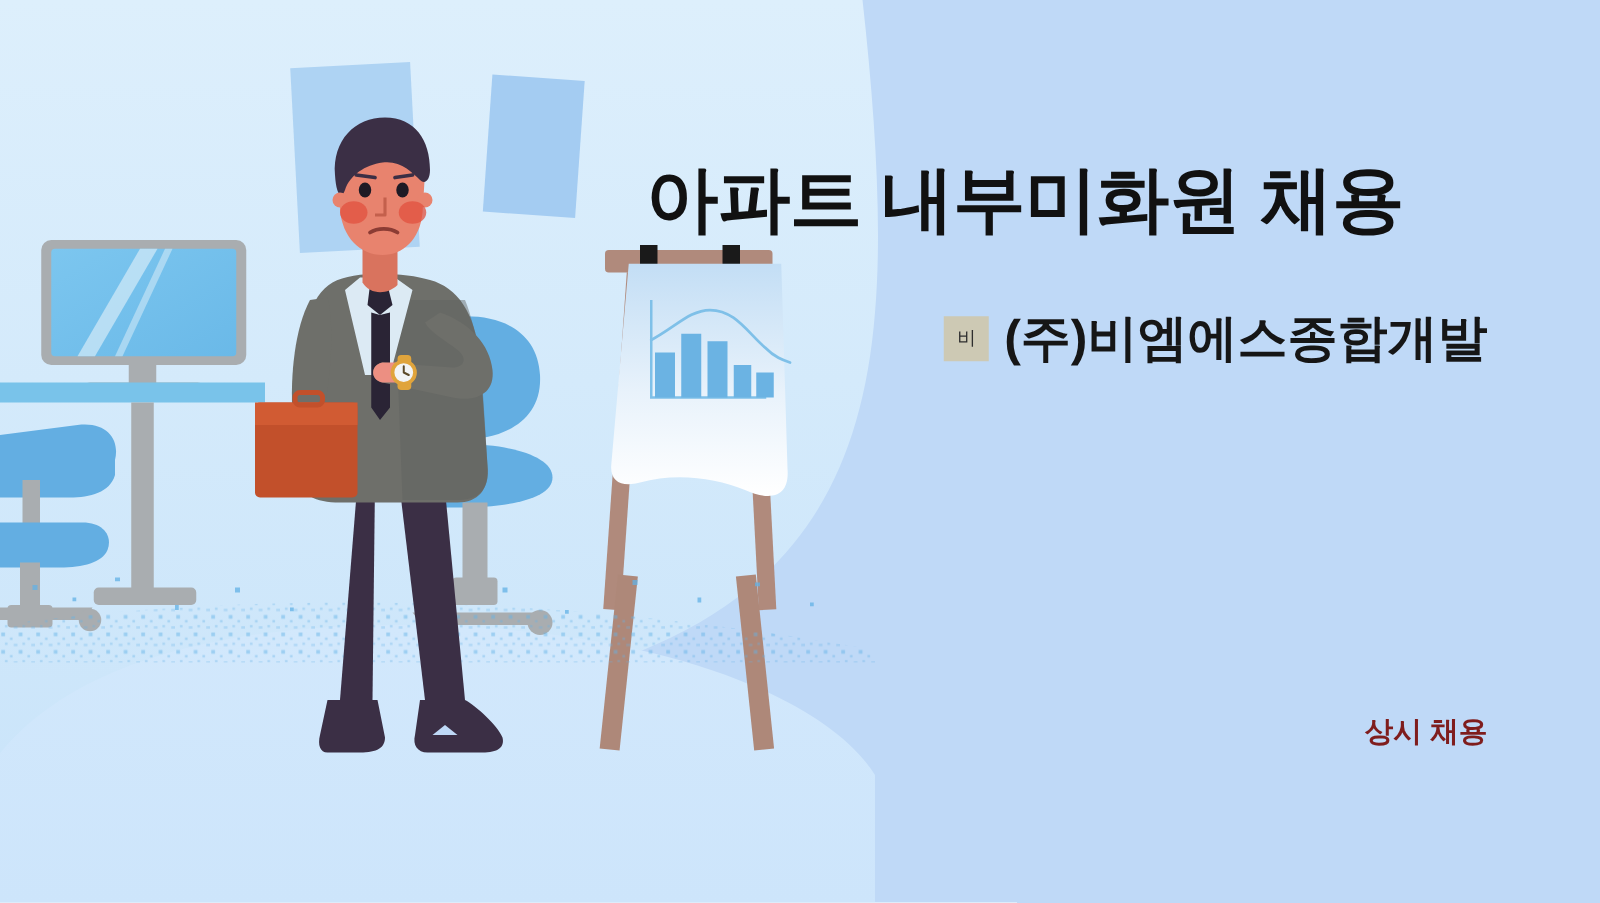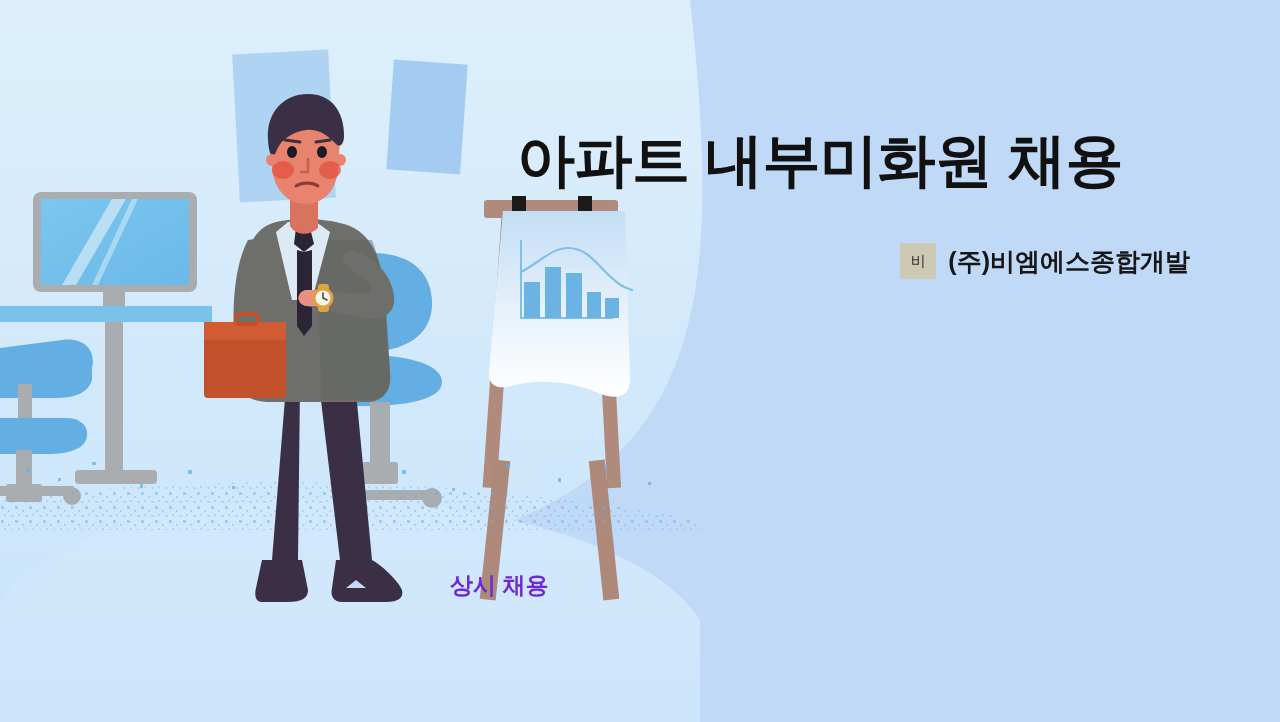--- a/index.html
+++ b/index.html
@@ -70,34 +70,34 @@
     background: #cdc9b4;
     color: #2e2e2e;
     font-size: 15px;
     font-weight: 500;
     display: flex;
     align-items: center;
     justify-content: center;
     flex: none;
   }
   .company-name {
-    font-size: 25px;
+    font-size: 40px;
     font-weight: 700;
     color: #161616;
     white-space: nowrap;
   }
   .hiring-note {
     position: absolute;
     right: 20px;
     top: 570px;
     width: 740px;
-    text-align: left;
+    text-align: right;
     font-size: 23px;
     font-weight: 700;
-    color: #6d28d9;
+    color: #7f1d1d;
     pointer-events: auto;
   }
 </style>
 </head>
 <body>
 
 <div id="poster">
 
   <div class="bg-right"></div>
 

